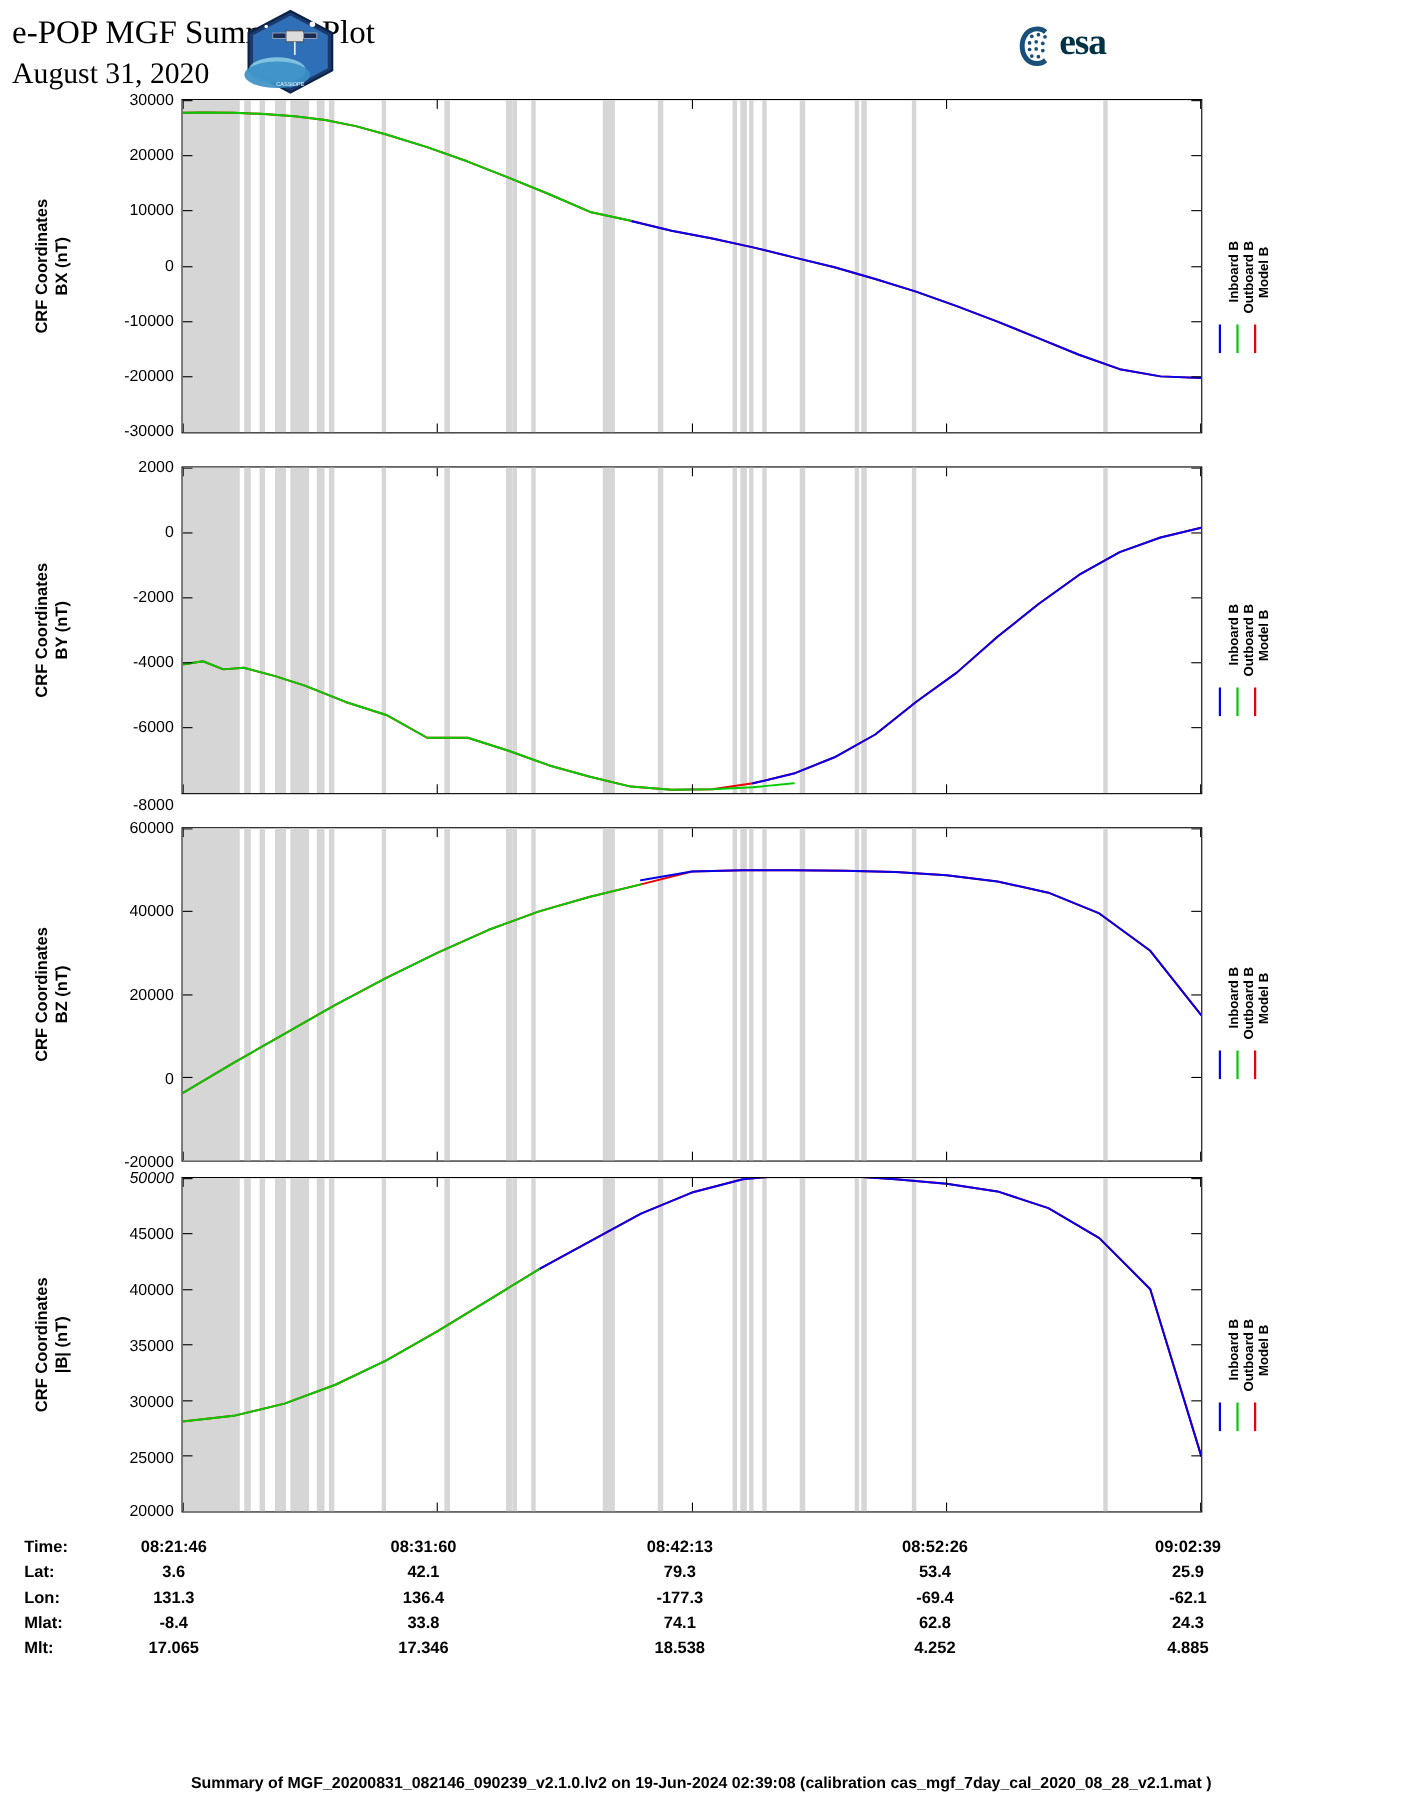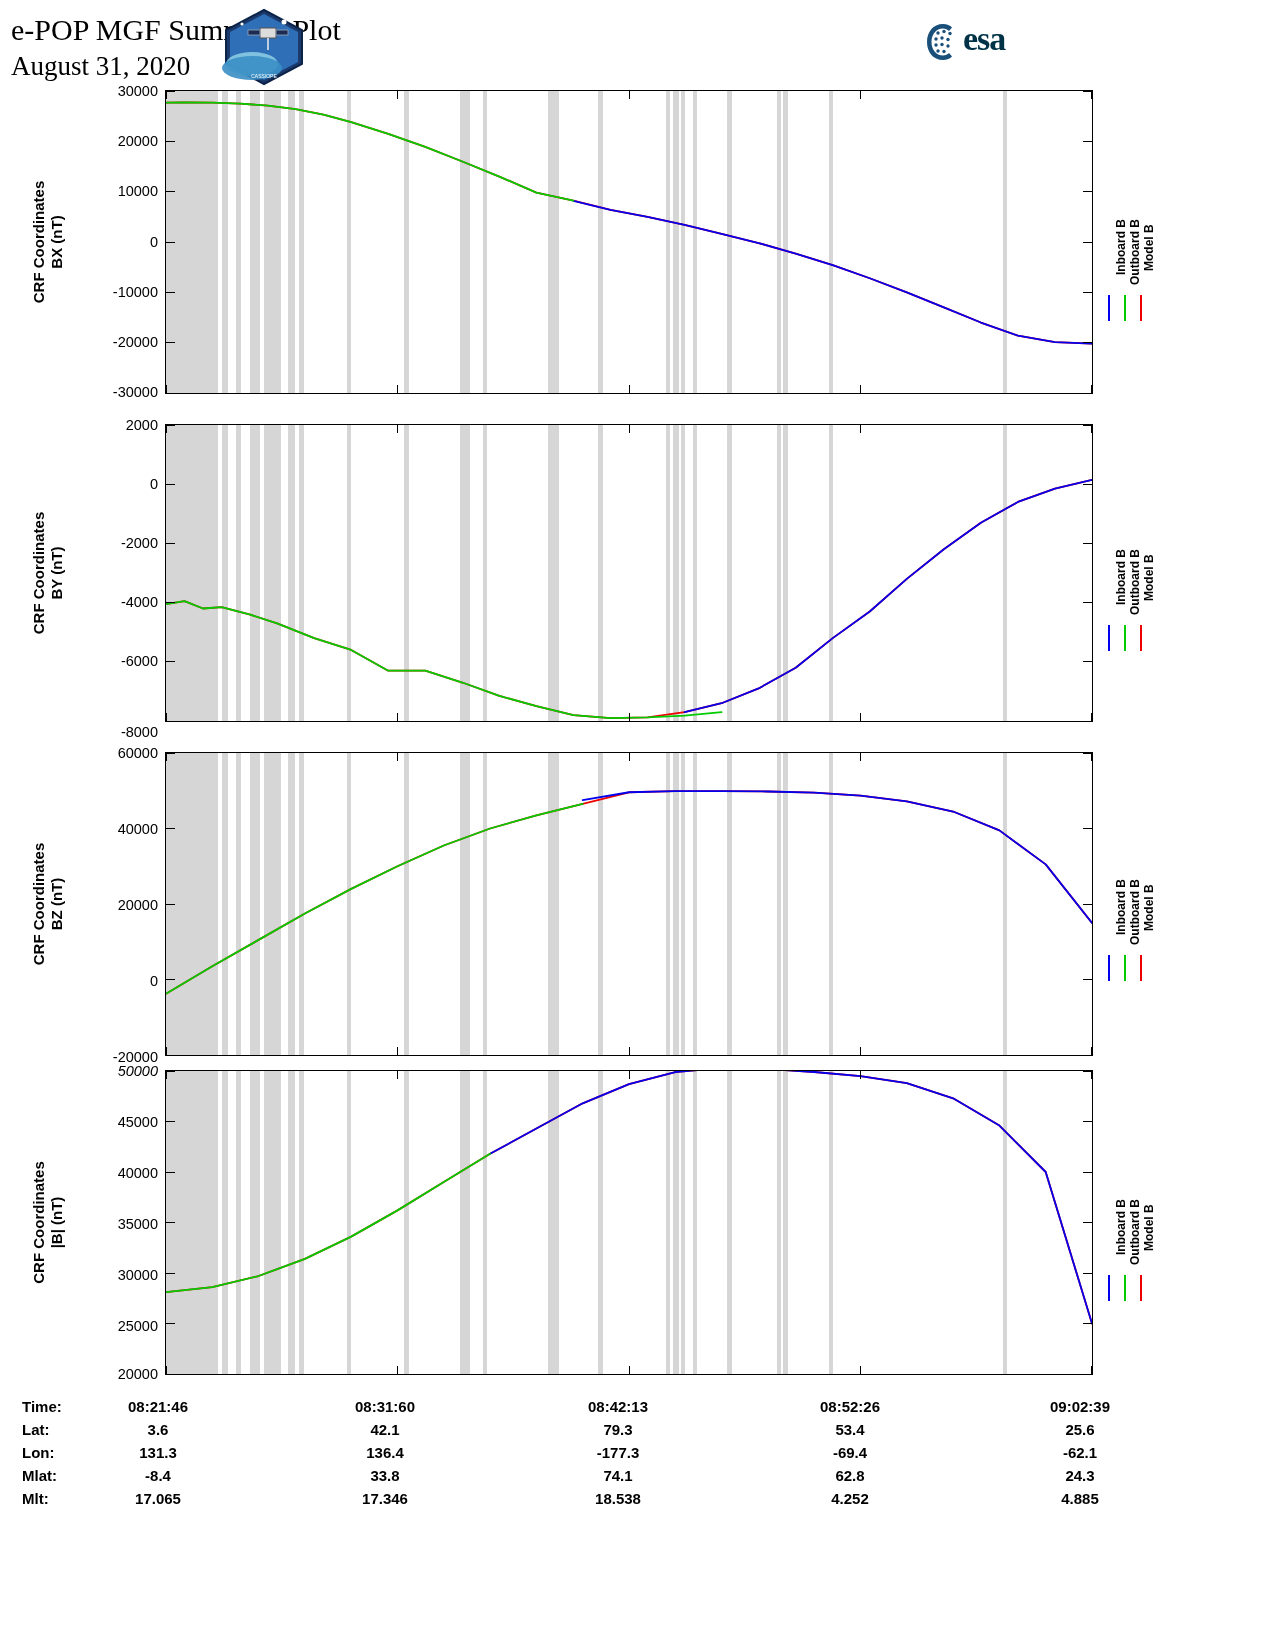--- a/index.html
+++ b/index.html
@@ -432,21 +432,21 @@
       <div class="fval" style="left:543px;">08:42:13</div>
       <div class="fval" style="left:775px;">08:52:26</div>
       <div class="fval" style="left:1005px;">09:02:39</div>
     </div>
     <div class="frow">
       <div class="flabel">Lat:</div>
       <div class="fval" style="left:83px;">3.6</div>
       <div class="fval" style="left:310px;">42.1</div>
       <div class="fval" style="left:543px;">79.3</div>
       <div class="fval" style="left:775px;">53.4</div>
-      <div class="fval" style="left:1005px;">25.6</div>
+      <div class="fval" style="left:1005px;">25.9</div>
     </div>
     <div class="frow">
       <div class="flabel">Lon:</div>
       <div class="fval" style="left:83px;">131.3</div>
       <div class="fval" style="left:310px;">136.4</div>
       <div class="fval" style="left:543px;">-177.3</div>
       <div class="fval" style="left:775px;">-69.4</div>
       <div class="fval" style="left:1005px;">-62.1</div>
     </div>
     <div class="frow">
@@ -460,14 +460,15 @@
     <div class="frow">
       <div class="flabel">Mlt:</div>
       <div class="fval" style="left:83px;">17.065</div>
       <div class="fval" style="left:310px;">17.346</div>
       <div class="fval" style="left:543px;">18.538</div>
       <div class="fval" style="left:775px;">4.252</div>
       <div class="fval" style="left:1005px;">4.885</div>
     </div>
   </div>
 
+  <div class="caption">Summary of MGF_20200831_082146_090239_v2.1.0.lv2 on 19-Jun-2024 02:39:08 (calibration cas_mgf_7day_cal_2020_08_28_v2.1.mat )</div>
 
 </div>
 
 </body></html>

